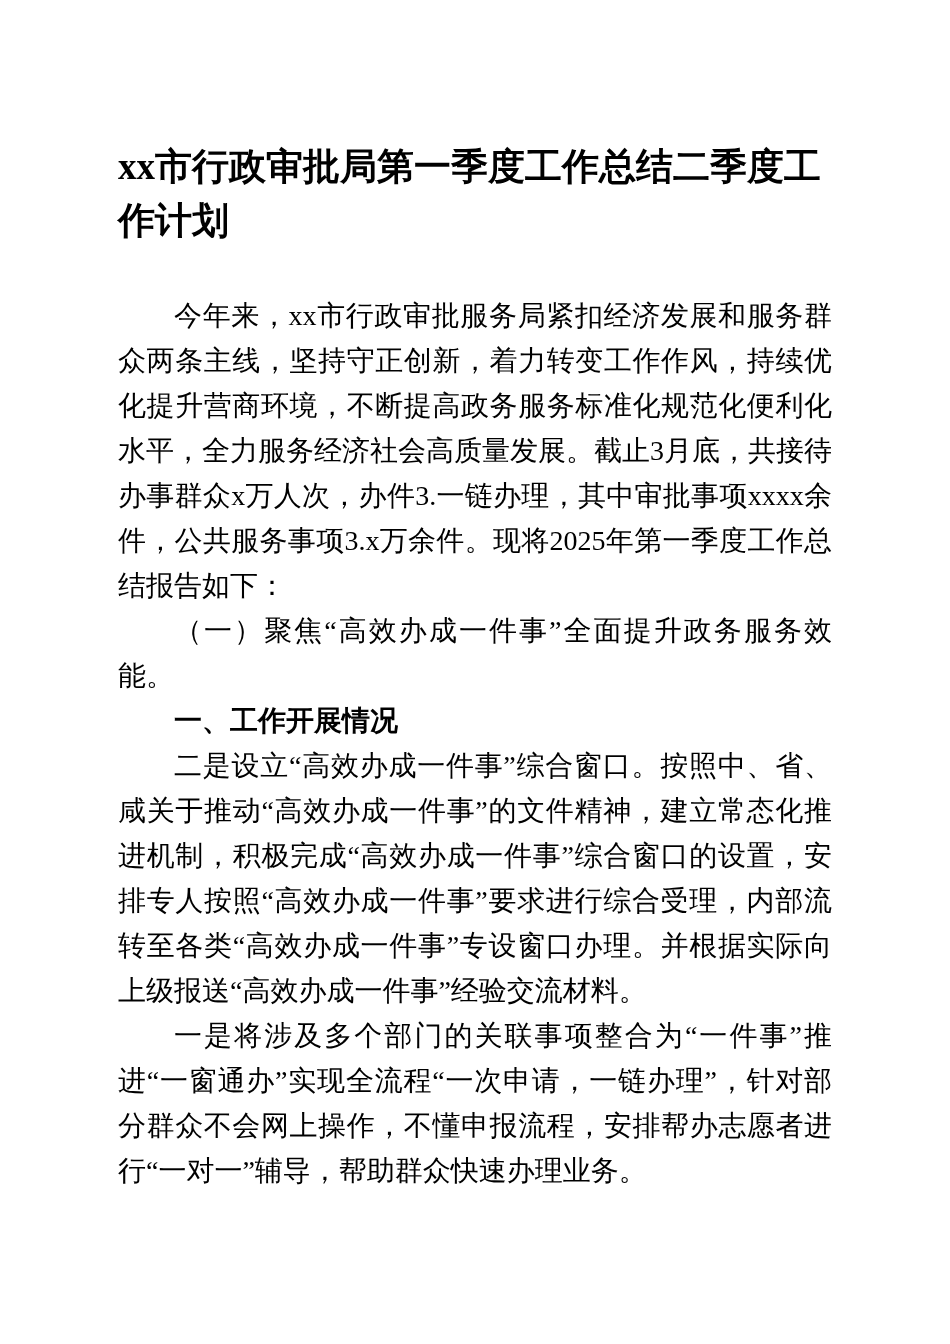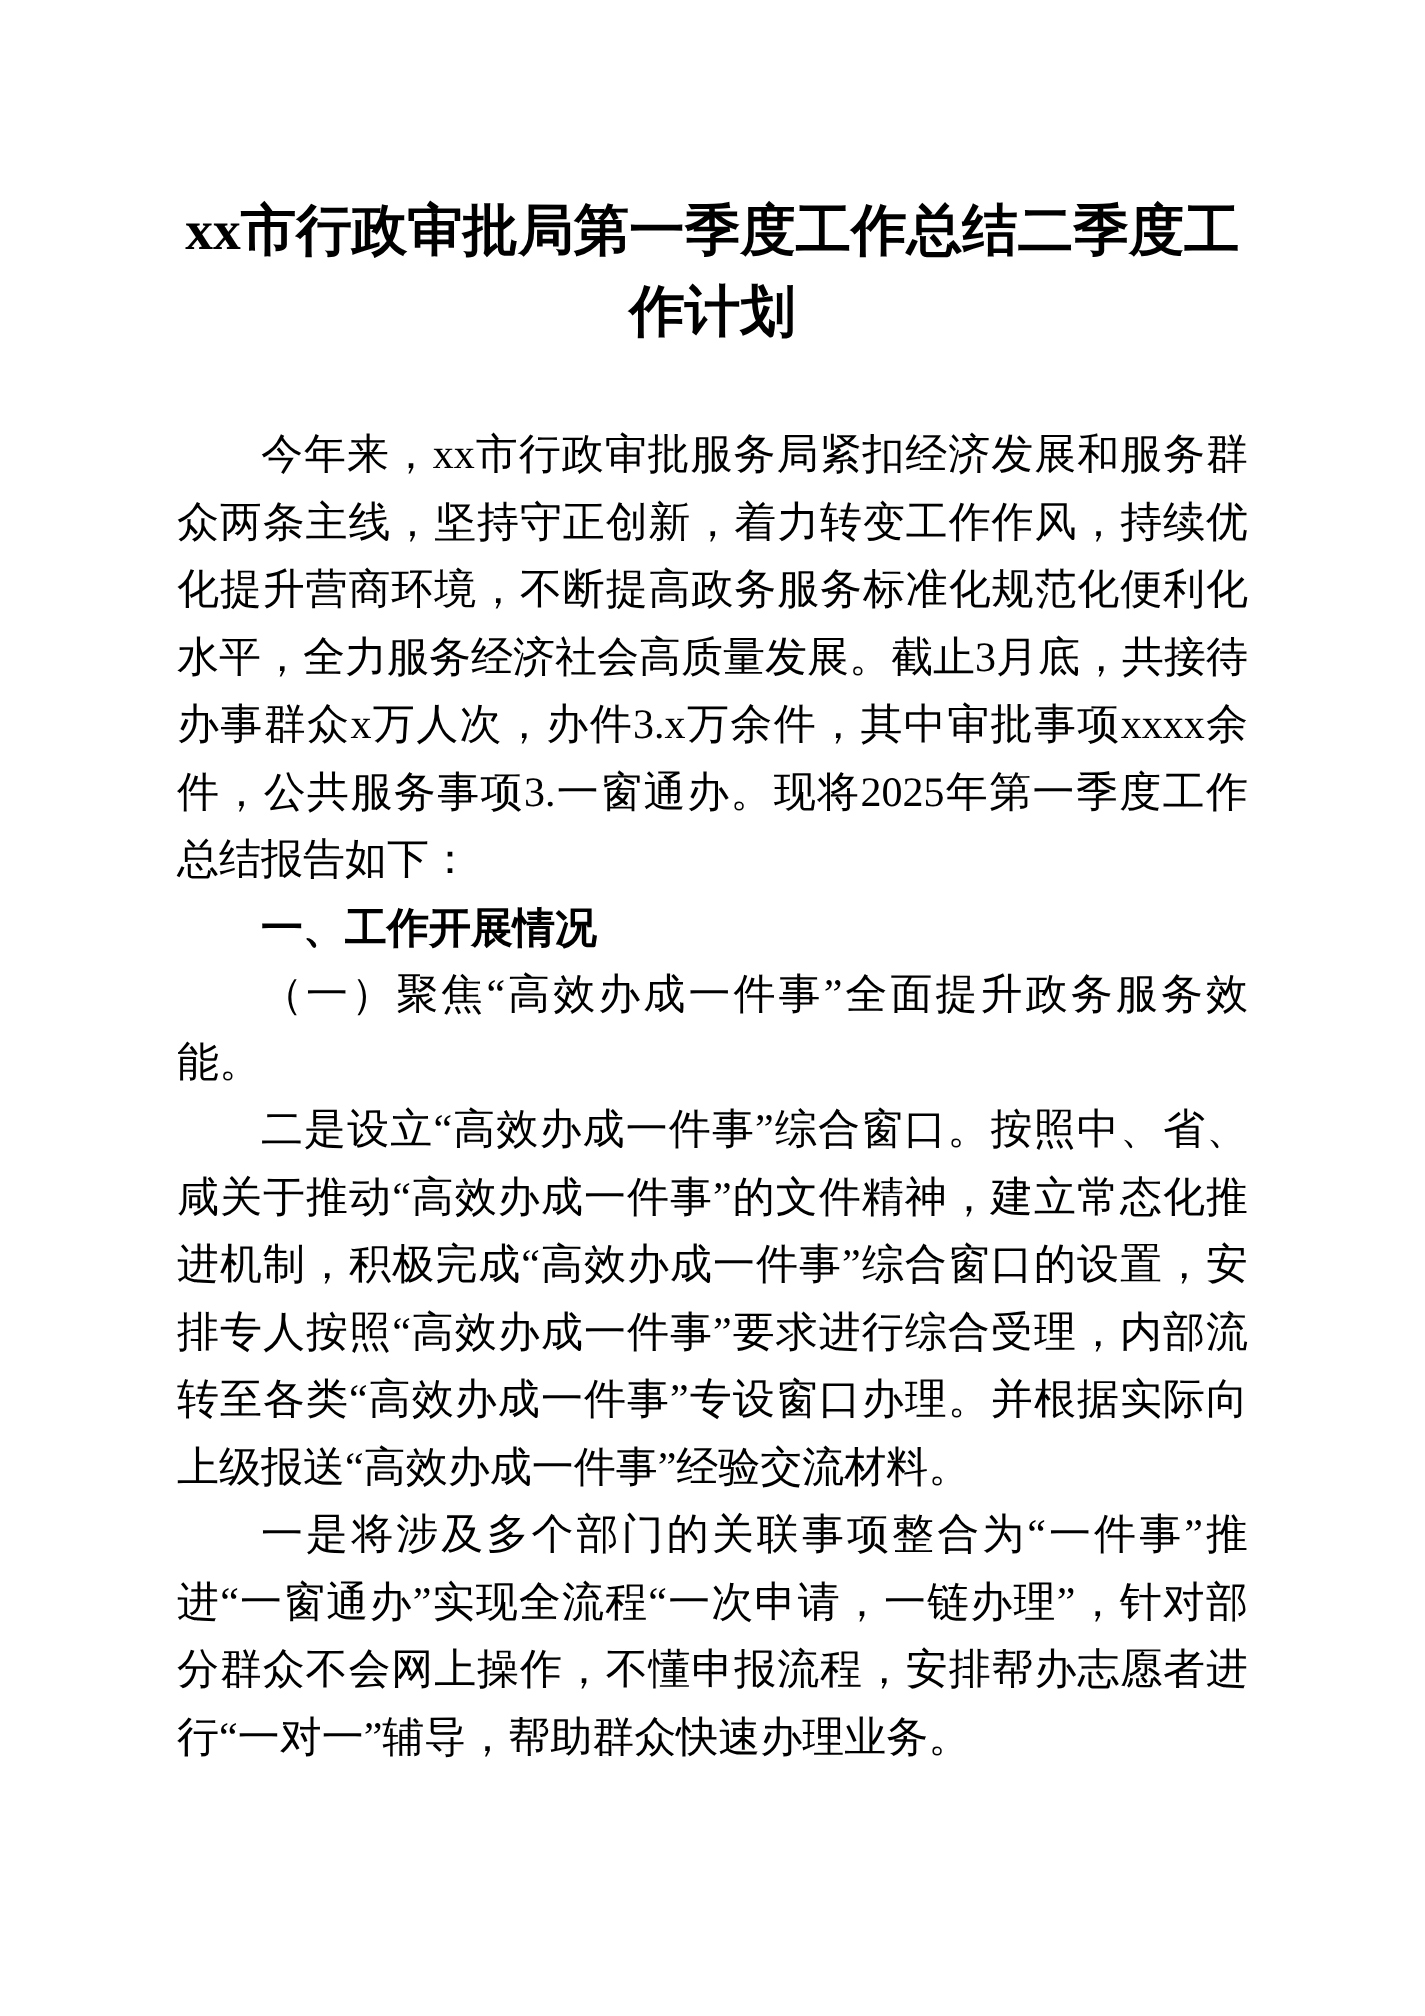--- a/index.html
+++ b/index.html
@@ -12,26 +12,26 @@
     width: 950px;
     height: 1344px;
     margin: 0 auto;
     background: #ffffff;
     overflow: hidden;
     box-sizing: border-box;
     padding: 128px 118px 0 118px;
     color: #000000;
   }
   .title {
-    margin: 0 0 46px 0;
+    margin: 12px 0 46px 0;
     font-family: "Liberation Serif", "DejaVu Serif", serif;
     font-size: 37px;
     font-weight: bold;
     line-height: 1.45;
-    text-align: center;
+    text-align: left;
     color: #000000;
   }
   .para {
     margin: 0;
     font-family: "Liberation Serif", "DejaVu Serif", serif;
     font-size: 28px;
     line-height: 45px;
     text-align: justify;
     text-indent: 2em;
     color: #000000;
@@ -44,23 +44,23 @@
   .para.subheading {
     font-weight: normal;
   }
 </style>
 </head>
 <body>
 
 <div class="page">
   <h1 class="title">xx市行政审批局第一季度工作总结二季度工作计划</h1>
 
-  <p class="para">今年来，xx市行政审批服务局紧扣经济发展和服务群众两条主线，坚持守正创新，着力转变工作作风，持续优化提升营商环境，不断提高政务服务标准化规范化便利化水平，全力服务经济社会高质量发展。截止3月底，共接待办事群众x万人次，办件3.x万余件，其中审批事项xxxx余件，公共服务事项3.一窗通办。现将2025年第一季度工作总结报告如下：</p>
+  <p class="para">今年来，xx市行政审批服务局紧扣经济发展和服务群众两条主线，坚持守正创新，着力转变工作作风，持续优化提升营商环境，不断提高政务服务标准化规范化便利化水平，全力服务经济社会高质量发展。截止3月底，共接待办事群众x万人次，办件3.一链办理，其中审批事项xxxx余件，公共服务事项3.x万余件。现将2025年第一季度工作总结报告如下：</p>
+
+  <p class="para subheading">（一）聚焦“高效办成一件事”全面提升政务服务效能。</p>
 
   <p class="para heading">一、工作开展情况</p>
-
-  <p class="para subheading">（一）聚焦“高效办成一件事”全面提升政务服务效能。</p>
 
   <p class="para">二是设立“高效办成一件事”综合窗口。按照中、省、咸关于推动“高效办成一件事”的文件精神，建立常态化推进机制，积极完成“高效办成一件事”综合窗口的设置，安排专人按照“高效办成一件事”要求进行综合受理，内部流转至各类“高效办成一件事”专设窗口办理。并根据实际向上级报送“高效办成一件事”经验交流材料。</p>
 
   <p class="para">一是将涉及多个部门的关联事项整合为“一件事”推进“一窗通办”实现全流程“一次申请，一链办理”，针对部分群众不会网上操作，不懂申报流程，安排帮办志愿者进行“一对一”辅导，帮助群众快速办理业务。</p>
 
 </div>
 
 </body></html>

